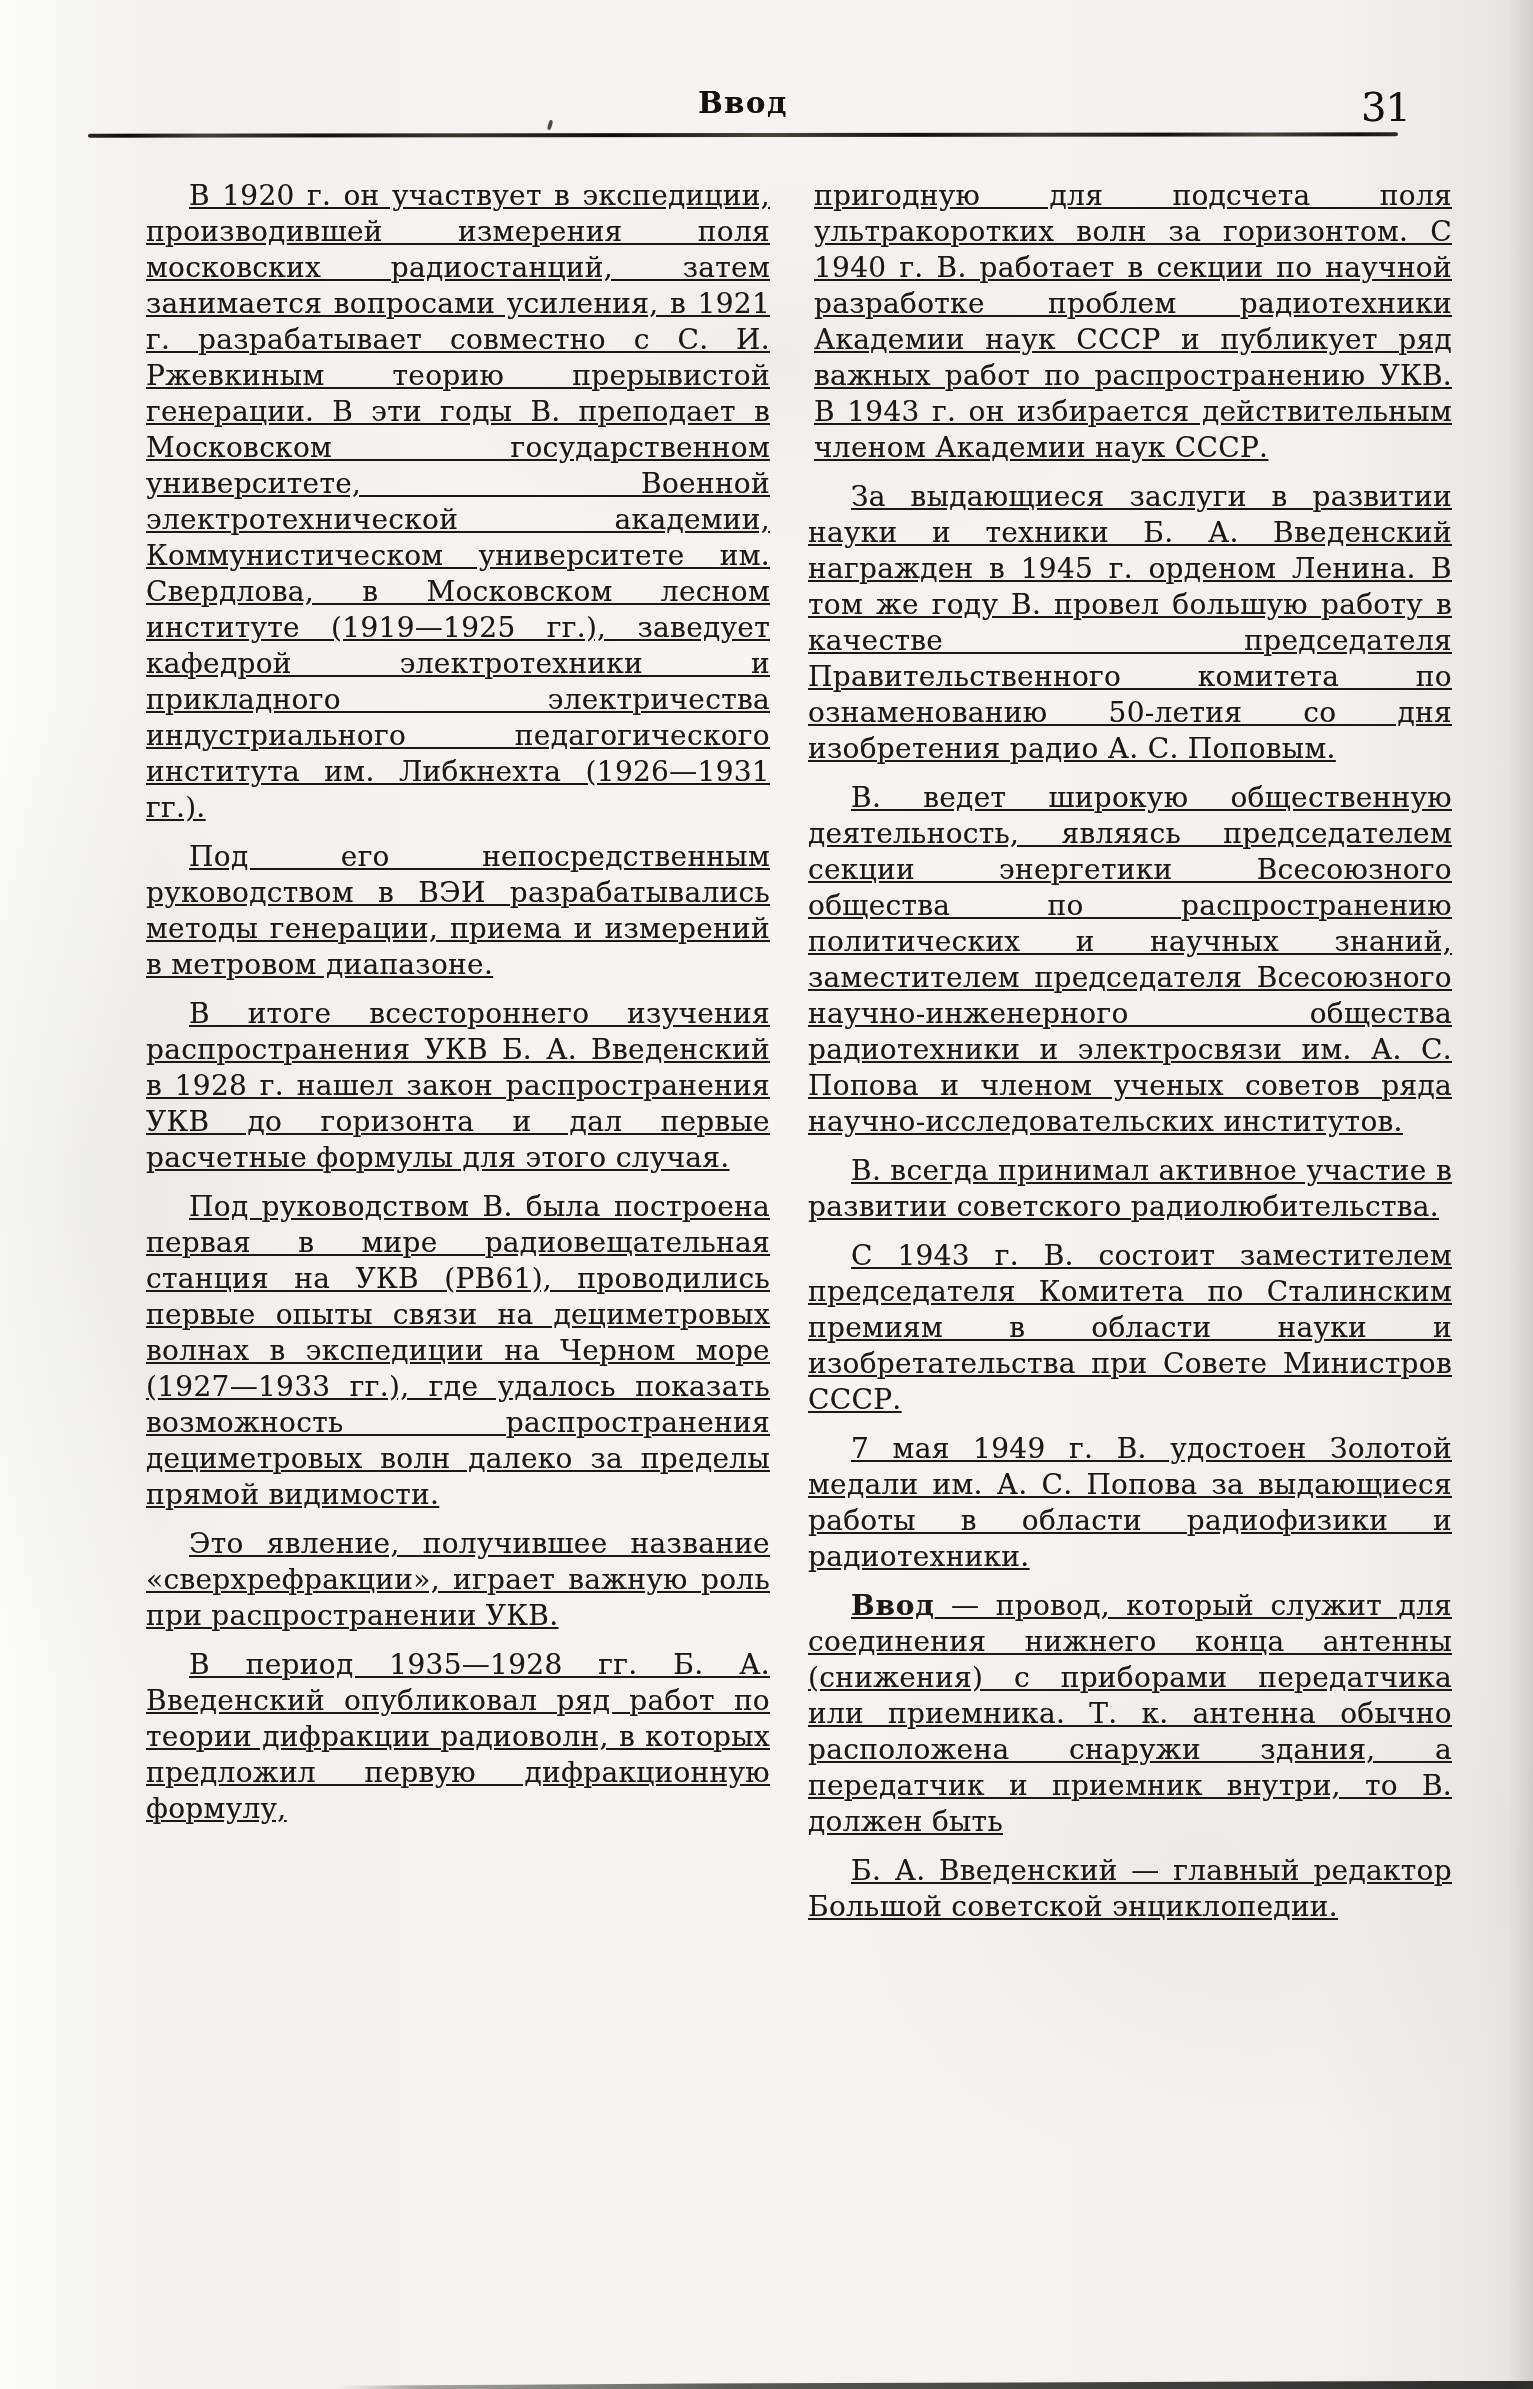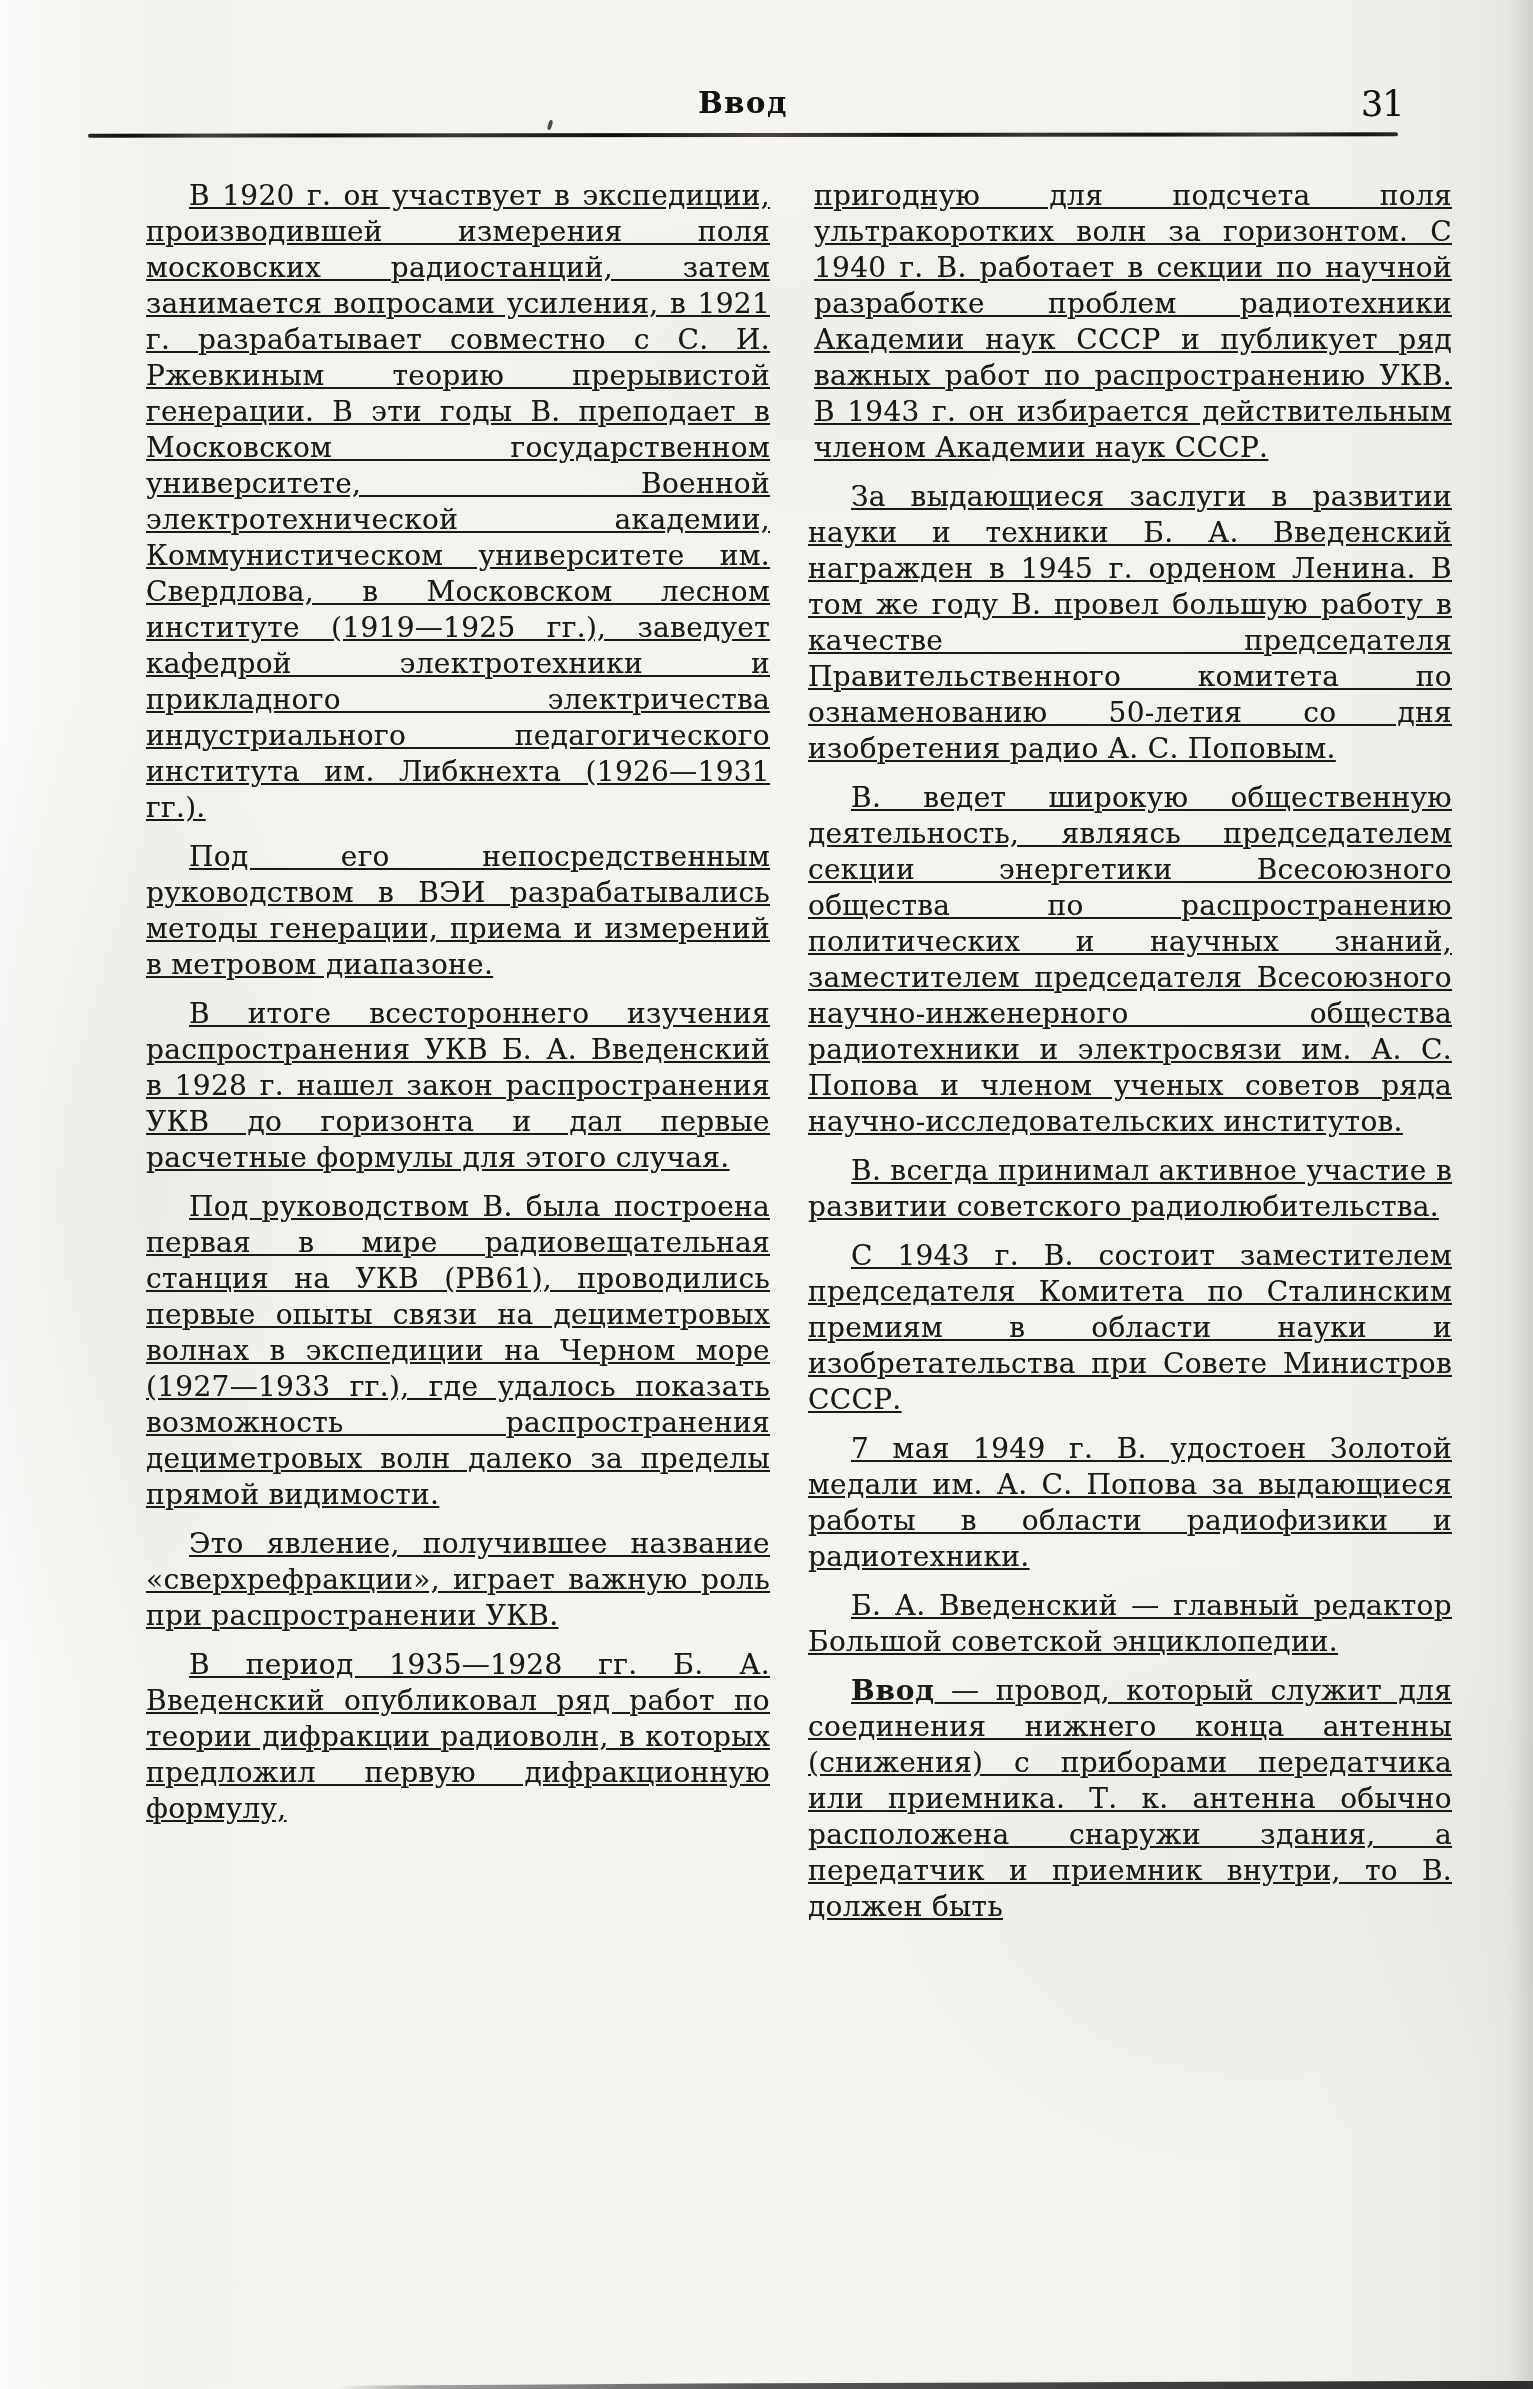--- a/index.html
+++ b/index.html
@@ -25,21 +25,21 @@
     font-size:29px;
     font-weight:bold;
     letter-spacing:1.6px;
     color:#131110;
     text-shadow:0 0 0.5px rgba(19,17,16,.6);
   }
 
   .page-number {
     position:absolute;
     top:84px; left:1361px;
-    font-size:35px;
+    font-size:40px;
     letter-spacing:-1px;
     color:#131110;
     text-shadow:0 0 0.5px rgba(19,17,16,.55);
   }
 
   .header-rule {
     position:absolute;
     top:133px; left:88px; width:1310px; height:3.6px;
     border-radius:2.1px;
     transform:rotate(-0.06deg);
@@ -108,19 +108,19 @@
   <p>В период 1935—1928 гг. Б. А. Введенский опубликовал ряд работ по теории дифракции радиоволн, в которых предложил первую дифракционную формулу,</p>
 </div>
 
 <div class="col col-right">
   <p class="noindent">пригодную для подсчета поля ультракоротких волн за горизонтом. С 1940 г. В. работает в секции по научной разработке проблем радиотехники Академии наук СССР и публикует ряд важных работ по распространению УКВ. В 1943 г. он избирается действительным членом Академии наук СССР.</p>
   <p>За выдающиеся заслуги в развитии науки и техники Б. А. Введенский награжден в 1945 г. орденом Ленина. В том же году В. провел большую работу в качестве председателя Правительственного комитета по ознаменованию 50-летия со дня изобретения радио А. С. Поповым.</p>
   <p>В. ведет широкую общественную деятельность, являясь председателем секции энергетики Всесоюзного общества по распространению политических и научных знаний, заместителем председателя Всесоюзного научно-инженерного общества радиотехники и электросвязи им. А. С. Попова и членом ученых советов ряда научно-исследовательских институтов.</p>
   <p>В. всегда принимал активное участие в развитии советского радиолюбительства.</p>
   <p>С 1943 г. В. состоит заместителем председателя Комитета по Сталинским премиям в области науки и изобретательства при Совете Министров СССР.</p>
   <p>7 мая 1949 г. В. удостоен Золотой медали им. А. С. Попова за выдающиеся работы в области радиофизики и радиотехники.</p>
+  <p><b class="headword">Ввод</b><span> — провод, который служит для соединения нижнего конца антенны (снижения) с приборами передатчика или приемника. Т. к. антенна обычно расположена снаружи здания, а передатчик и приемник внутри, то В. должен быть</span></p>
   <p>Б. А. Введенский — главный редактор Большой советской энциклопедии.</p>
-  <p><b class="headword">Ввод</b><span> — провод, который служит для соединения нижнего конца антенны (снижения) с приборами передатчика или приемника. Т. к. антенна обычно расположена снаружи здания, а передатчик и приемник внутри, то В. должен быть</span></p>
 </div>
 
 <div class="bottom-bar"></div>
 <div class="right-edge-shade"></div>
 
 
 </body></html>

